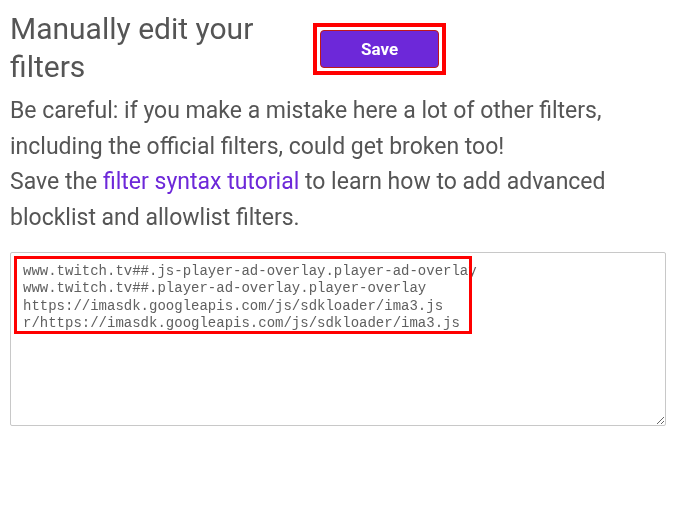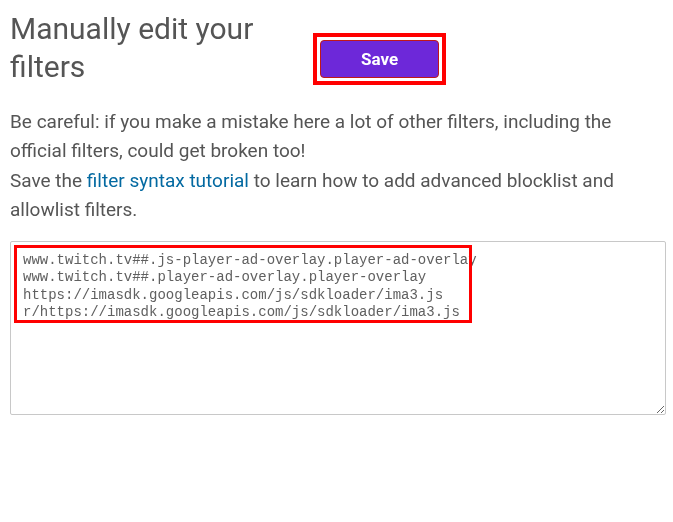--- a/index.html
+++ b/index.html
@@ -10,22 +10,22 @@
     body {
       font-family: -apple-system, BlinkMacSystemFont, "Segoe UI", Roboto, "Helvetica Neue", Arial, sans-serif;
       width: 673px;
       height: 522px;
       background: #ffffff;
       padding: 10px 10px 10px 10px;
       color: #555;
     }
     .header-row {
       display: flex;
-      align-items: flex-end;
-      margin-bottom: 22px;
+      align-items: center;
+      margin-bottom: 8px;
     }
     .page-title {
       font-size: 30px;
       font-weight: 400;
       color: #555555;
       line-height: 1.25;
       flex: 0 0 auto;
       width: 295px;
     }
     .save-area {
@@ -52,27 +52,27 @@
       color: #ffffff;
       border: 1px solid #c01818;
       border-radius: 4px;
       font-size: 17px;
       font-weight: 700;
       padding: 8px 40px;
       cursor: pointer;
       font-family: inherit;
     }
     .description {
-      font-size: 19px;
+      font-size: 23px;
       color: #555555;
       line-height: 1.55;
       margin-bottom: 16px;
     }
     .description a {
-      color: #0369a1;
+      color: #6d28d9;
       text-decoration: none;
     }
     .textarea-wrap {
       position: relative;
       border: 1px solid #c8c8c8;
       border-radius: 2px;
       width: 656px;
       height: 174px;
     }
     .filter-textarea {

